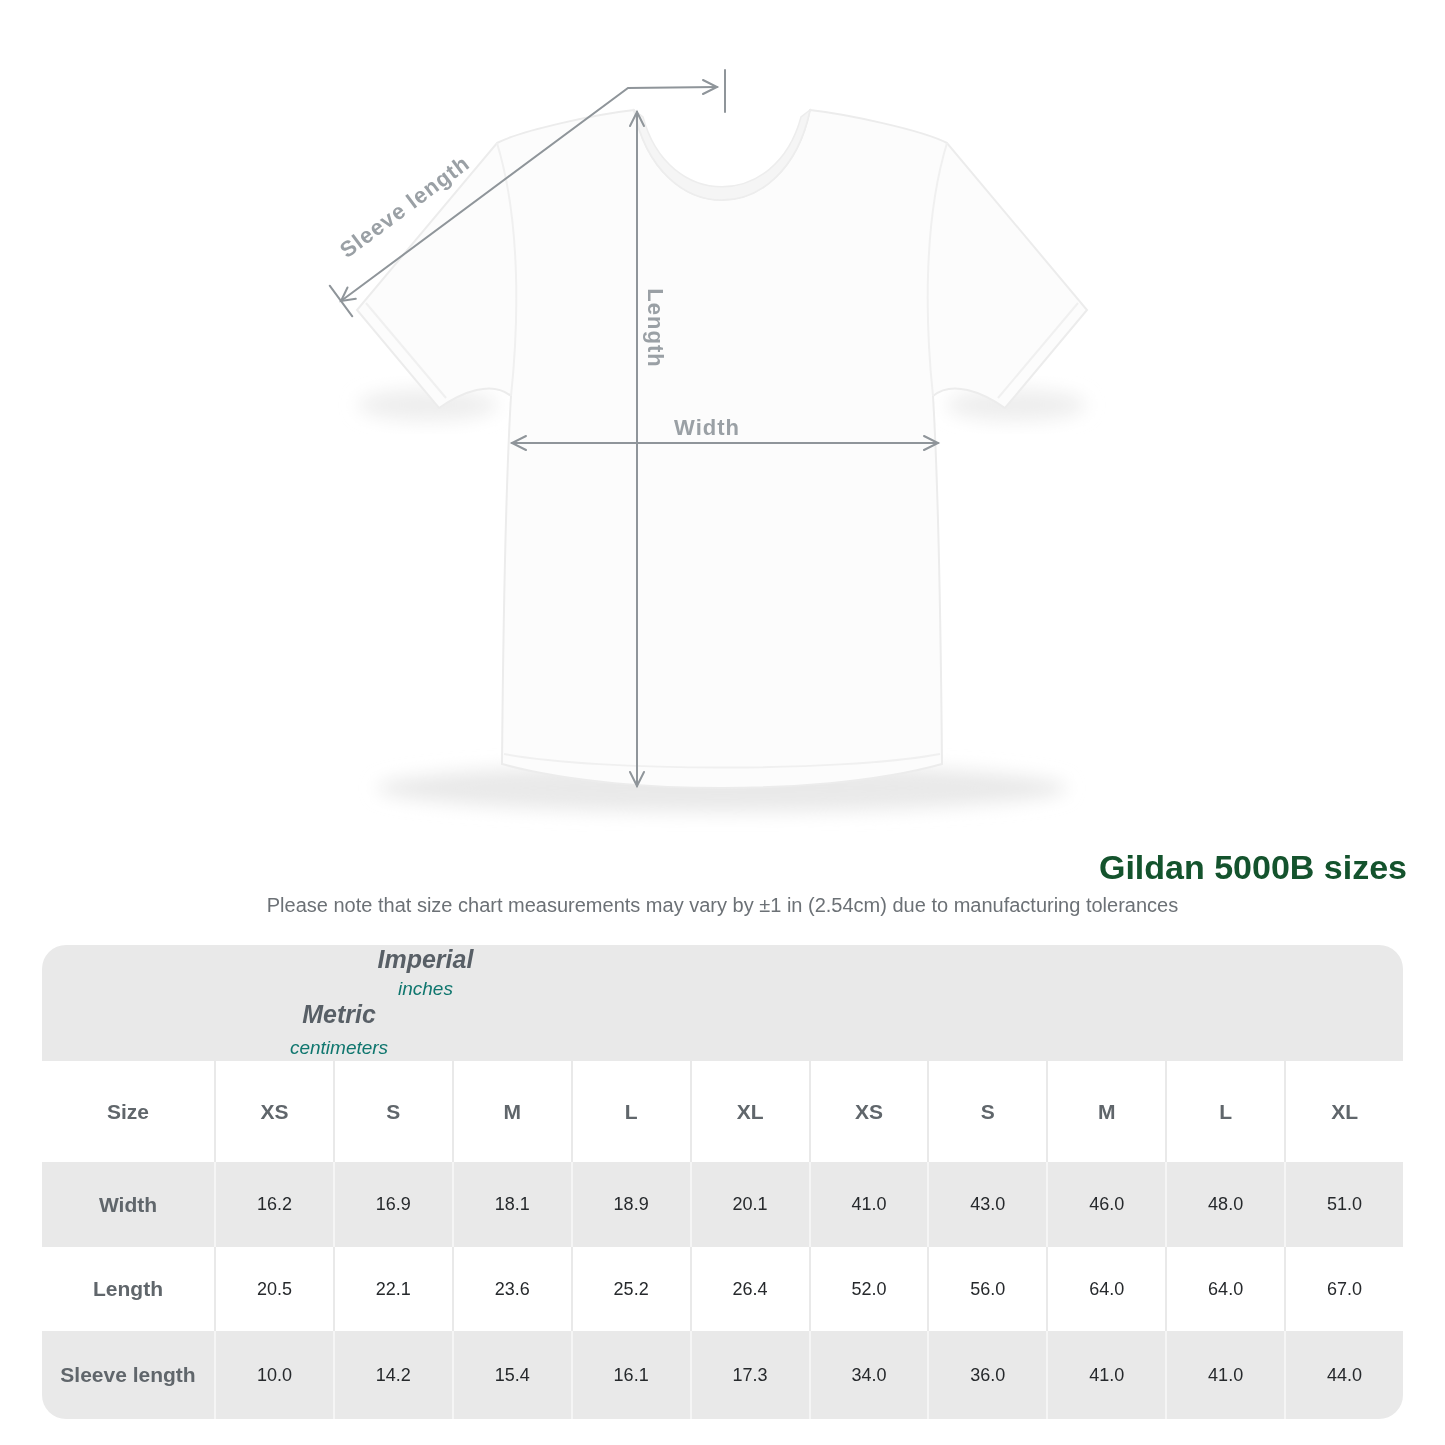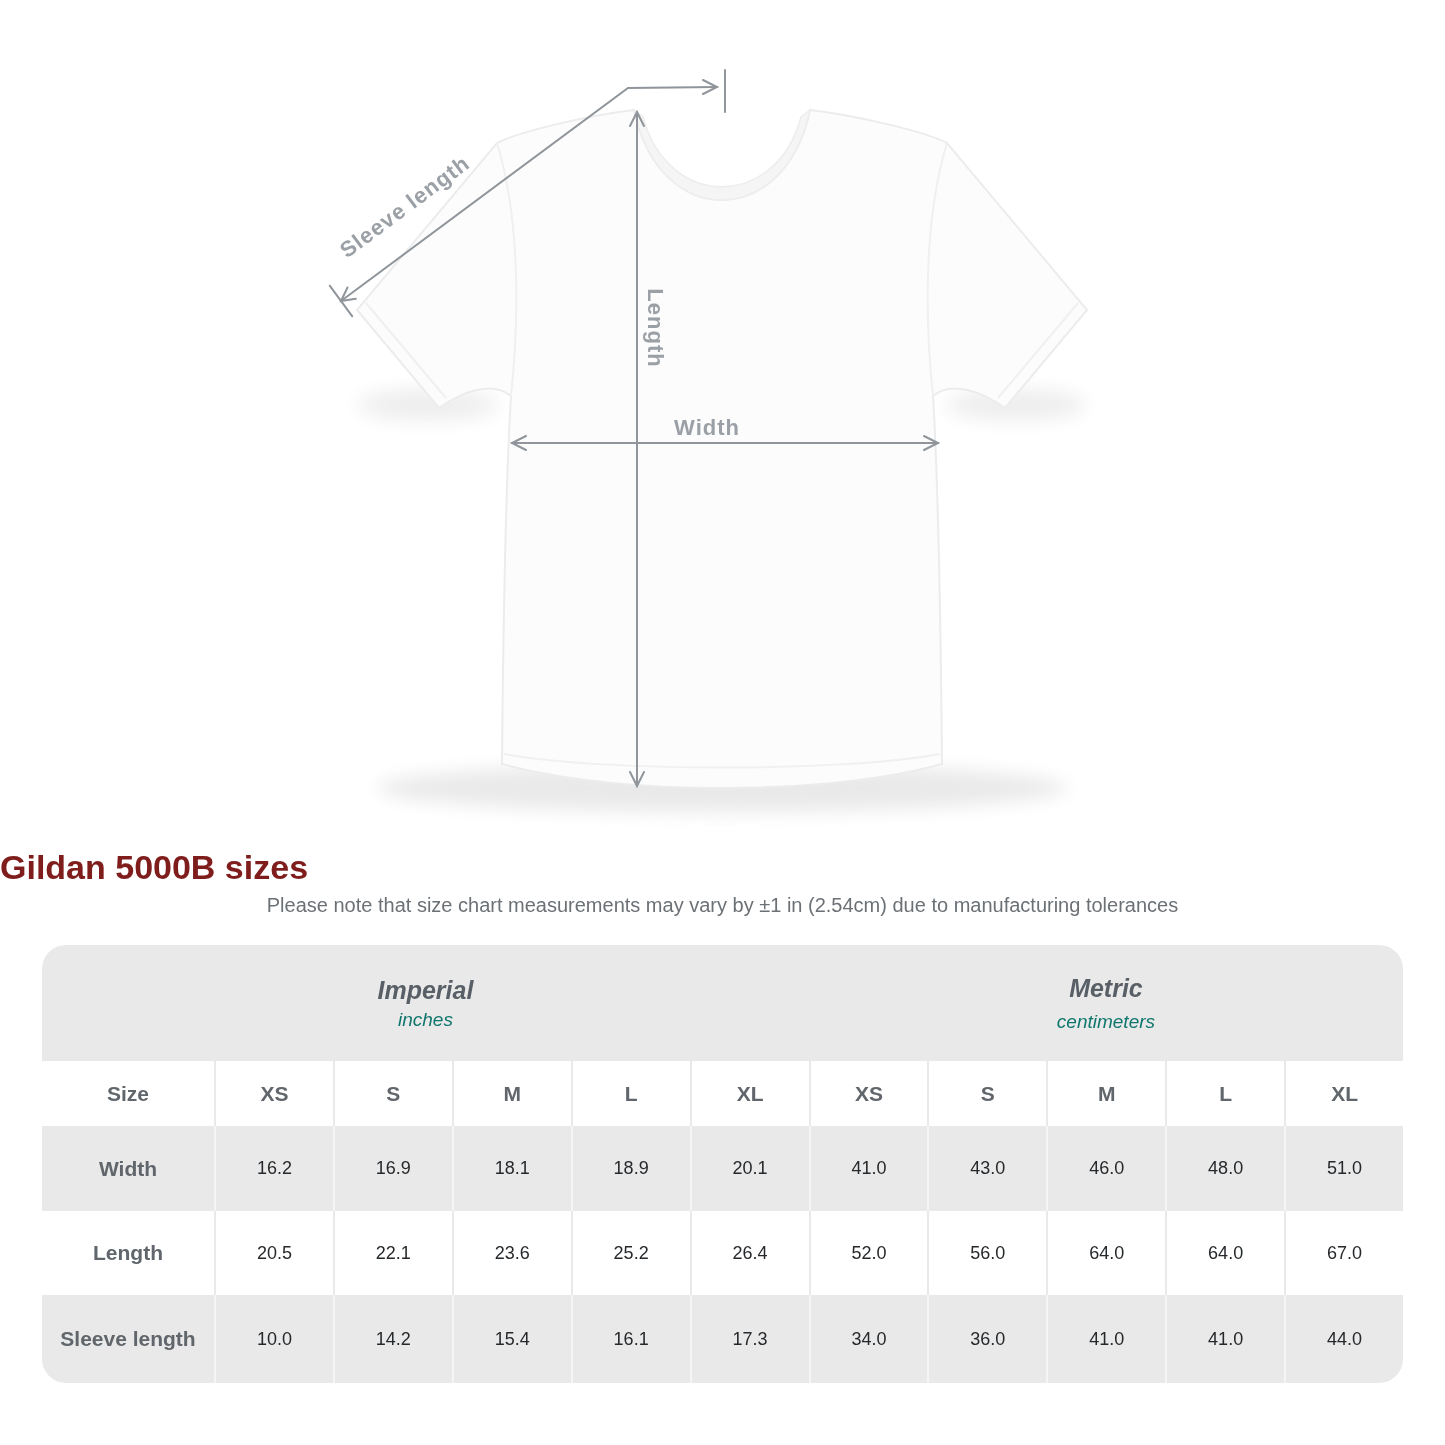--- a/index.html
+++ b/index.html
@@ -20,42 +20,43 @@
     font-size:22px;
     letter-spacing:1px;
     white-space:nowrap;
   }
   .m-label.sleeve{left:405px;top:207px;transform:translate(-50%,-50%) rotate(-36.6deg);}
   .m-label.length{left:655px;top:328px;transform:translate(-50%,-50%) rotate(90deg);}
   .m-label.width{left:707px;top:428px;transform:translate(-50%,-50%);}
   
   .chart-title{
     position:absolute;left:0;top:848px;width:1407px;
-    text-align:left;font-size:34px;font-weight:bold;color:#7f1d1d;
+    text-align:right;font-size:34px;font-weight:bold;color:#14532d;
   }
   .chart-subtitle{
     position:absolute;left:0;top:894px;width:1445px;
     text-align:center;font-size:20px;color:#6c7176;
   }
   
   .size-table{position:absolute;left:42px;top:945px;width:1361px;}
   .band{
     display:flex;height:116px;background:#e9e9e9;
     border-radius:24px 24px 0 0;
+    flex-direction:column;
   }
   .band-half{display:flex;flex-direction:column;align-items:center;justify-content:center;gap:4px;}
   .band-half.imperial{width:56.35%;}
   .band-half.metric{width:43.65%;gap:8px;}
   .band-title{font-size:25px;font-weight:bold;font-style:italic;color:#585f66;}
   .band-sub{font-size:19px;font-style:italic;color:#0f766e;}
   .trow{
     display:grid;
     grid-template-columns:172px repeat(10,1fr);
   }
-  .trow.head{height:65px;background:#ffffff;}
+  .trow.head{height:101px;background:#ffffff;}
   .trow.r0{height:85px;background:#e9e9e9;}
   .trow.r1{height:84px;background:#ffffff;}
   .trow.r2{height:88px;background:#e9e9e9;border-radius:0 0 24px 24px;overflow:hidden;}
   .tcell{
     display:flex;align-items:center;justify-content:center;
     font-size:18px;color:#26292c;
   }
   .trow.head .tcell + .tcell,
   .trow.r1 .tcell + .tcell{border-left:2px solid #e9e9e9;}
   .trow.r0 .tcell + .tcell,

